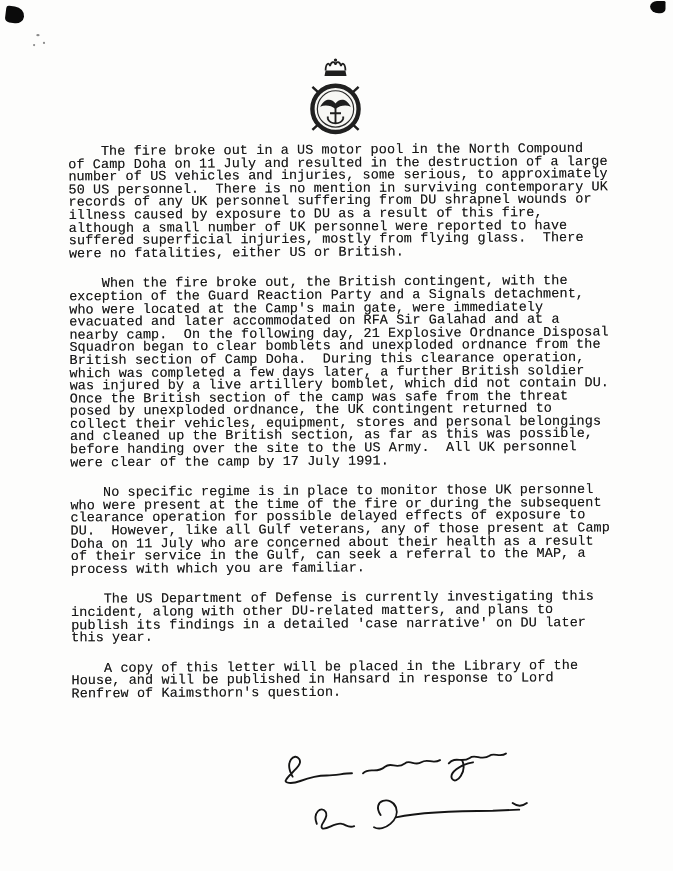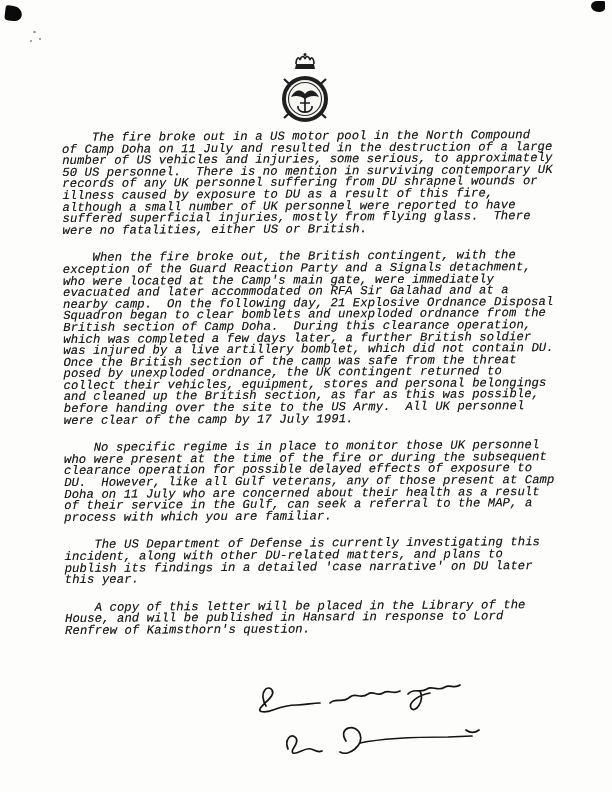--- a/index.html
+++ b/index.html
@@ -4,21 +4,20 @@
 <style>
   * { margin: 0; padding: 0; box-sizing: border-box; }
   html, body { background: #ffffff; }
   .page {
     position: relative;
     width: 612px;
     height: 792px;
     background: #fdfdfc;
     overflow: hidden;
     font-family: "Liberation Mono", "DejaVu Sans Mono", monospace;
-    font-style: italic;
   }
   
   .artifact { position: absolute; background: #0b0b0b; }
   .corner-tl {
     left: 5px; top: 6px; width: 17px; height: 15px;
     border-radius: 15% 55% 45% 25%;
     transform: rotate(7deg);
   }
   .corner-tr {
     left: 591px; top: 1px; width: 14px; height: 11px;

